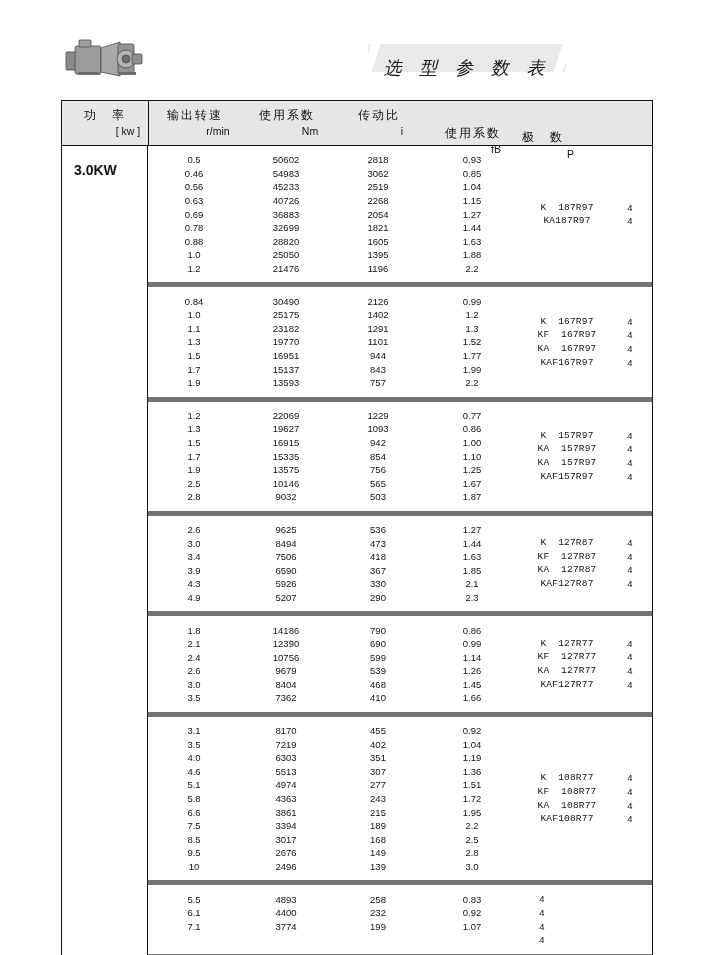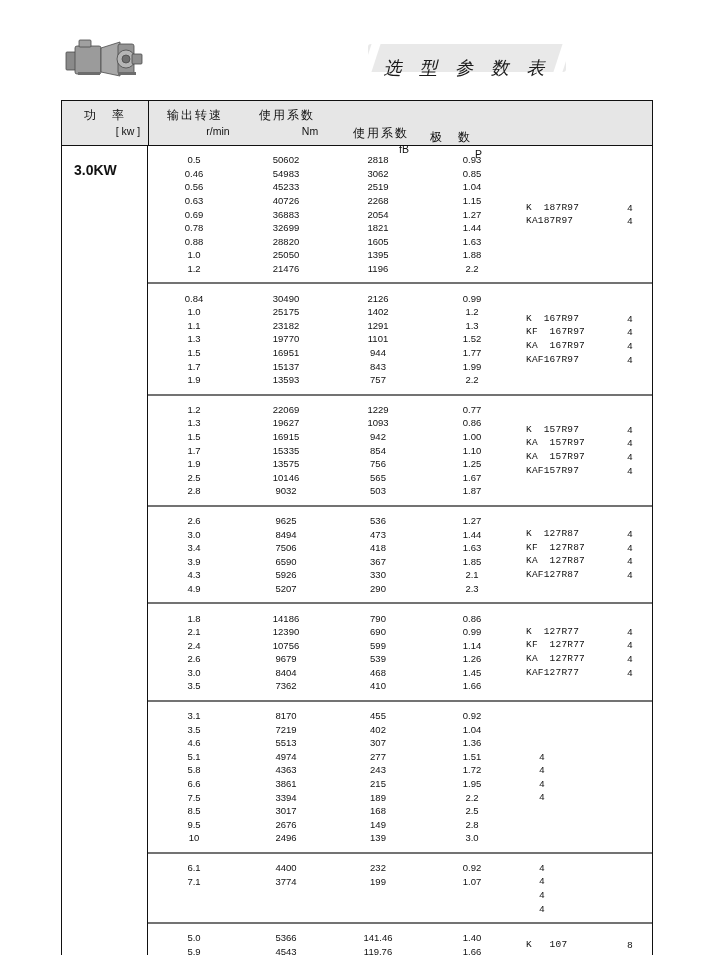--- a/index.html
+++ b/index.html
@@ -120,21 +120,21 @@
   .power-label {
     font-size: 14px;
     font-weight: bold;
     padding: 16px 0 0 12px;
     color: #111;
   }
   .groups-col {
     flex: 1;
   }
   .group {
-    border-bottom: 2px solid #737373;
+    border-bottom: 5px solid #737373;
     display: flex;
     padding: 7px 0 7px 0;
     box-sizing: border-box;
   }
   .group:last-child { border-bottom: none; }
 
   .numbers {
     width: 372px;
     flex: none;
   }
@@ -153,20 +153,21 @@
   .n-tq    { width: 92px; }
   .n-ratio { width: 92px; }
   .n-fb    { width: 96px; }
 
   .types {
     width: 88px;
     flex: none;
     display: flex;
     flex-direction: column;
     justify-content: center;
+    align-items: center;
   }
   .type-row {
     font-size: 9.5px;
     height: 13.6px;
     line-height: 13.6px;
     color: #111;
     white-space: pre;
     text-align: left;
     padding-left: 6px;
     font-family: "Liberation Mono", monospace;
@@ -229,20 +230,24 @@
       </div>
       <div class="vsep"></div>
       <div class="cell c-rpm">
         <span class="l1">输出转速</span>
         <span class="l2">r/min</span>
       </div>
       <div class="cell c-torque">
         <span class="l1">使用系数</span>
         <span class="l2">Nm</span>
       </div>
+      <div class="cell c-ratio">
+        <span class="l1">传动比</span>
+        <span class="l2">i</span>
+      </div>
       <div class="cell c-fb">
         <span class="l1">使用系数</span>
         <span class="l2">fB</span>
       </div>
       <div class="cell c-poles">
         <span class="l1">极　数</span>
         <span class="l2">P</span>
       </div>
     </div>
 
@@ -545,20 +550,26 @@
                 <div class="n n-ratio">455</div>
                 <div class="n n-fb">0.92</div>
               </div>
               <div class="num-row">
                 <div class="n n-rpm">3.5</div>
                 <div class="n n-tq">7219</div>
                 <div class="n n-ratio">402</div>
                 <div class="n n-fb">1.04</div>
               </div>
               <div class="num-row">
+                <div class="n n-rpm">4.0</div>
+                <div class="n n-tq">6303</div>
+                <div class="n n-ratio">351</div>
+                <div class="n n-fb">1.19</div>
+              </div>
+              <div class="num-row">
                 <div class="n n-rpm">4.6</div>
                 <div class="n n-tq">5513</div>
                 <div class="n n-ratio">307</div>
                 <div class="n n-fb">1.36</div>
               </div>
               <div class="num-row">
                 <div class="n n-rpm">5.1</div>
                 <div class="n n-tq">4974</div>
                 <div class="n n-ratio">277</div>
                 <div class="n n-fb">1.51</div>
@@ -593,29 +604,41 @@
                 <div class="n n-ratio">149</div>
                 <div class="n n-fb">2.8</div>
               </div>
               <div class="num-row">
                 <div class="n n-rpm">10</div>
                 <div class="n n-tq">2496</div>
                 <div class="n n-ratio">139</div>
                 <div class="n n-fb">3.0</div>
               </div>
             </div>
-            <div class="poles">
-              <div class="pole-row">4</div>
-              <div class="pole-row">4</div>
-              <div class="pole-row">4</div>
-              <div class="pole-row">4</div>
-            </div>
-          </div>
-          <div class="group">
-            <div class="numbers">
+            <div class="types">
+              <div class="type-row">K  108R77</div>
+              <div class="type-row">KF  108R77</div>
+              <div class="type-row">KA  108R77</div>
+              <div class="type-row">KAF108R77</div>
+            </div>
+            <div class="poles">
+              <div class="pole-row">4</div>
+              <div class="pole-row">4</div>
+              <div class="pole-row">4</div>
+              <div class="pole-row">4</div>
+            </div>
+          </div>
+          <div class="group">
+            <div class="numbers">
+              <div class="num-row">
+                <div class="n n-rpm">5.5</div>
+                <div class="n n-tq">4893</div>
+                <div class="n n-ratio">258</div>
+                <div class="n n-fb">0.83</div>
+              </div>
               <div class="num-row">
                 <div class="n n-rpm">6.1</div>
                 <div class="n n-tq">4400</div>
                 <div class="n n-ratio">232</div>
                 <div class="n n-fb">0.92</div>
               </div>
               <div class="num-row">
                 <div class="n n-rpm">7.1</div>
                 <div class="n n-tq">3774</div>
                 <div class="n n-ratio">199</div>

